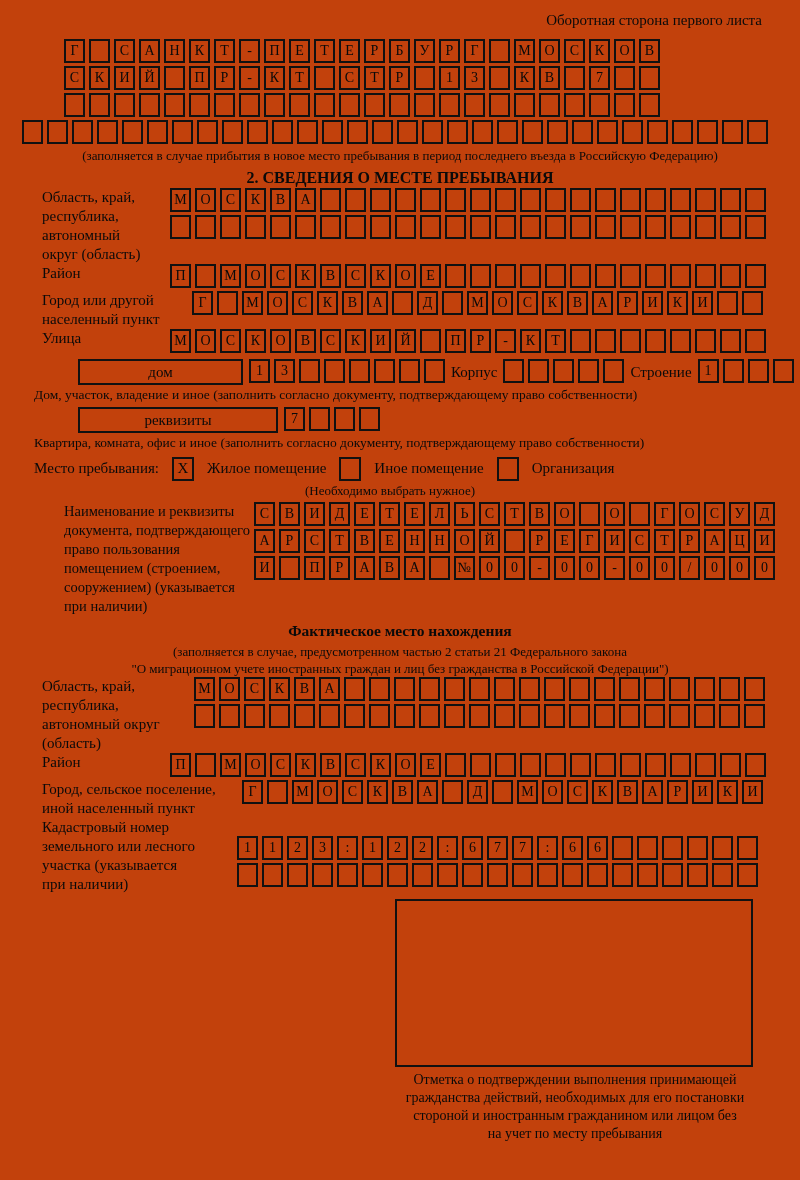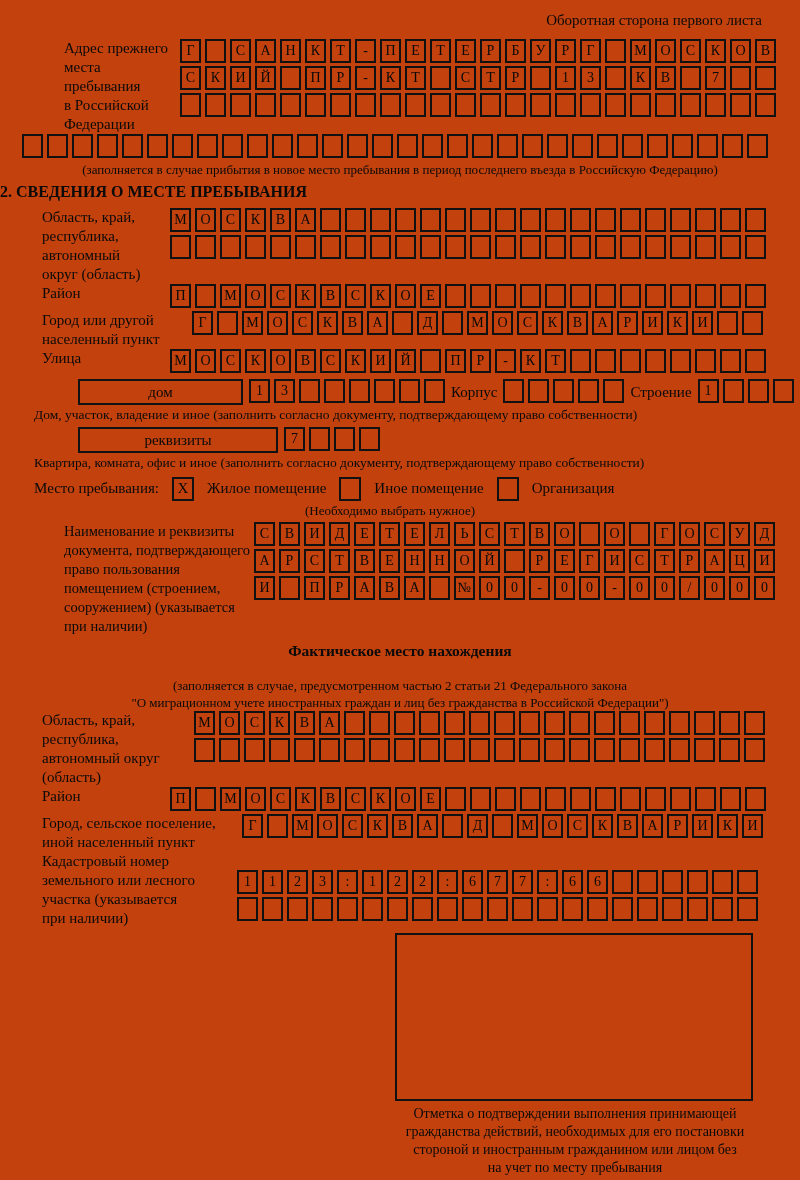--- a/index.html
+++ b/index.html
@@ -25,22 +25,22 @@
   }
 
   .block { display: flex; align-items: flex-start; }
   .boxcol { display: flex; flex-direction: column; }
 
   .prev { margin: 10px 0 0 64px; }
   .prevlbl { width: 116px; flex: 0 0 auto; }
   .overflow-row { margin-left: 22px; }
 
   .note { font-size: 13px; line-height: 17px; text-align: center; }
-  .sec-title { font-size: 16px; font-weight: bold; margin: 4px 0 6px 0; line-height: 20px; }
-  .sec-title2 { font-size: 15.5px; font-weight: bold; text-align: center; margin: 5px 0 16px 0; line-height: 20px; }
+  .sec-title { font-size: 16px; font-weight: bold; text-align: center; margin: 4px 0 0 0; line-height: 20px; }
+  .sec-title2 { font-size: 15.5px; font-weight: bold; text-align: center; margin: 5px 0 2px 0; line-height: 20px; }
 
   .ml30 { margin-left: 42px; }
   .w128 { width: 128px; flex: 0 0 auto; }
   .w150 { width: 150px; flex: 0 0 auto; }
   .w152 { width: 152px; flex: 0 0 auto; }
   .w200l { width: 200px; flex: 0 0 auto; }
   .w195l { width: 195px; flex: 0 0 auto; }
 
   .houserow { display: flex; align-items: flex-start; margin: 3px 0 0 30px; gap: 6px; padding-left: 48px; }
   .widebox {
@@ -77,26 +77,20 @@
   }
 </style>
 </head>
 <body>
 
 <div class="page">
 
   <div class="corner">Оборотная сторона первого листа</div>
 
   <div class="block prev">
-    <div class="lbl prevlbl">
-      <div>Адрес прежнего</div>
-      <div>места пребывания</div>
-      <div>в Российской</div>
-      <div>Федерации</div>
-    </div>
     <div class="boxcol">
       <div class="boxrow">
           <div class="cbox">Г</div>
           <div class="cbox"></div>
           <div class="cbox">С</div>
           <div class="cbox">А</div>
           <div class="cbox">Н</div>
           <div class="cbox">К</div>
           <div class="cbox">Т</div>
           <div class="cbox">-</div>

